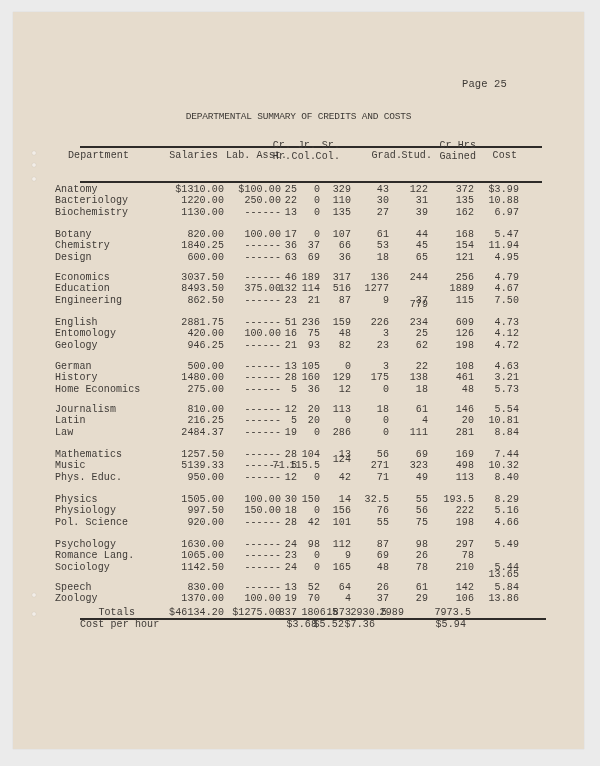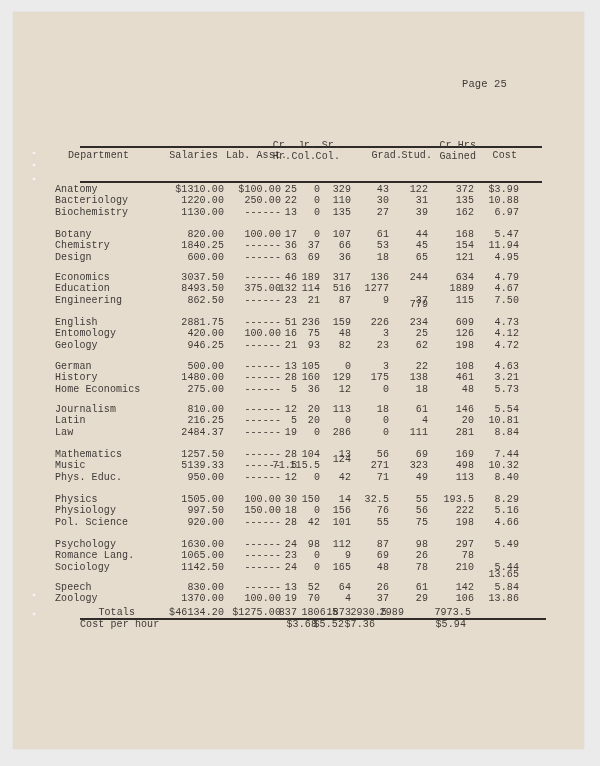--- a/index.html
+++ b/index.html
@@ -30,20 +30,21 @@
 <body>
 
 <div class="page">
   <div class="hole" style="top:139px"></div>
   <div class="hole" style="top:151px"></div>
   <div class="hole" style="top:165px"></div>
   <div class="hole" style="top:581px"></div>
   <div class="hole" style="top:600px"></div>
 
   <div class="txt page-num">Page 25</div>
+  <div class="txt title">DEPARTMENTAL SUMMARY OF CREDITS AND COSTS</div>
 
   <div class="rule top"></div>
   <div class="rule hdr"></div>
   <div class="rule tot"></div>
 
   <div id="table">
       <div class="txt cell l hdr-cell" style="left: 55px; top: 138px;">Department</div>
       <div class="txt cell r hdr-cell" style="right: 366px; top: 138px;">Salaries</div>
       <div class="txt cell r hdr-cell" style="right: 297px; top: 138px;">Lab. Asst.</div>
       <div class="txt cell r hdr-cell" style="right: 293px; top: 128px;">Cr.</div>
@@ -118,21 +119,21 @@
       <div class="txt cell r" style="right: 110px; top: 239.6px;">121</div>
       <div class="txt cell r" style="right: 65px; top: 239.6px;">4.95</div>
       <div class="txt cell l" style="left: 42px; top: 260px;">Economics</div>
       <div class="txt cell r" style="right: 360px; top: 260px;">3037.50</div>
       <div class="txt cell r" style="right: 303px; top: 260px;">------</div>
       <div class="txt cell r" style="right: 287px; top: 260px;">46</div>
       <div class="txt cell r" style="right: 264px; top: 260px;">189</div>
       <div class="txt cell r" style="right: 233px; top: 260px;">317</div>
       <div class="txt cell r" style="right: 195px; top: 260px;">136</div>
       <div class="txt cell r" style="right: 156px; top: 260px;">244</div>
-      <div class="txt cell r" style="right: 110px; top: 260px;">634</div>
+      <div class="txt cell r" style="right: 110px; top: 260px;">256</div>
       <div class="txt cell r" style="right: 65px; top: 260px; text-align: center;">4.79</div>
       <div class="txt cell l" style="left: 42px; top: 271.3px;">Education</div>
       <div class="txt cell r" style="right: 360px; top: 271.3px;">8493.50</div>
       <div class="txt cell r" style="right: 303px; top: 271.3px;">375.00</div>
       <div class="txt cell r" style="right: 287px; top: 271.3px;">132</div>
       <div class="txt cell r" style="right: 264px; top: 271.3px;">114</div>
       <div class="txt cell r" style="right: 233px; top: 271.3px;">516</div>
       <div class="txt cell r" style="right: 195px; top: 271.3px;">1277</div>
       <div class="txt cell r" style="right: 156px; top: 287px;">779</div>
       <div class="txt cell r" style="right: 110px; top: 271.3px;">1889</div>

